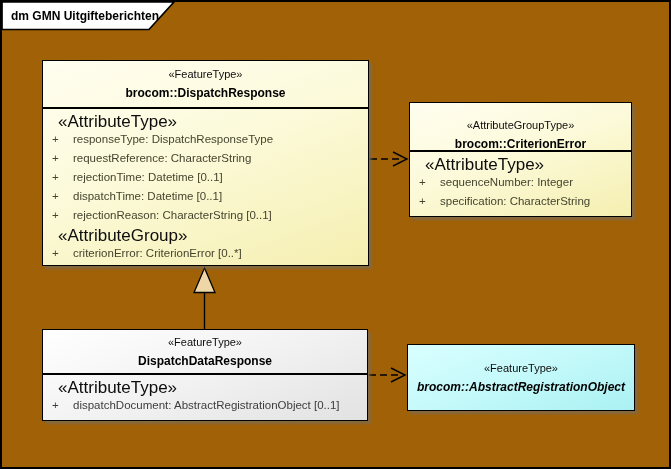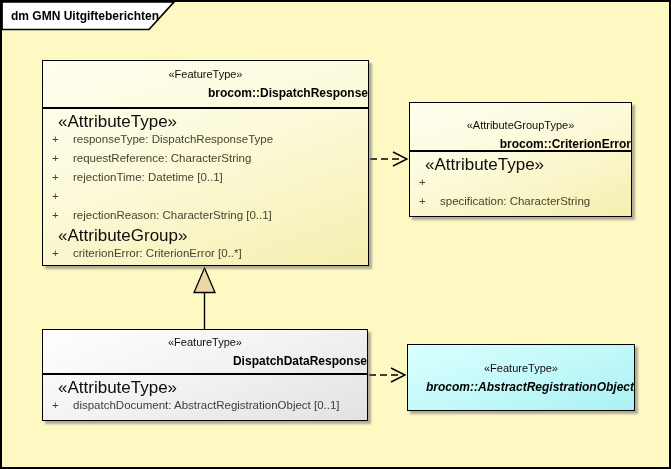--- a/index.html
+++ b/index.html
@@ -1,19 +1,19 @@
 <!DOCTYPE html>
 <html><head>
 <meta charset="utf-8">
 <style>
   html,body{margin:0;padding:0;background:#fff;}
   .canvas{
     position:relative;
     width:671px;height:469px;
-    background:#fef9c3;
+    background:#a16207;
     border:2px solid #000;
     box-sizing:border-box;
     font-family:"Liberation Sans", sans-serif;
     overflow:hidden;
   }
   .connector-layer{position:absolute;left:0;top:0;width:671px;height:469px;z-index:1;}
   .frame-tab-text{
     position:absolute;left:9px;top:7px;z-index:2;
     font-size:12px;font-weight:bold;color:#000;white-space:nowrap;
   }
@@ -26,21 +26,21 @@
   }
   .fill-yellow{background:linear-gradient(160deg,#FFFEF0 0%,#FCFADA 45%,#F5EFB0 100%);}
   .fill-gray{background:linear-gradient(160deg,#FFFFFF 0%,#F2F2F2 50%,#E2E2E2 100%);}
   .fill-cyan{background:linear-gradient(160deg,#D9FFFF 0%,#C4F9FA 50%,#AAF1F3 100%);}
   .box-header{
     text-align:center;
     border-bottom:2px solid #000;
     box-sizing:border-box;
   }
   .stereo{font-size:11px;color:#0d0d0d;line-height:13px;}
-  .class-name{font-size:12px;font-weight:bold;color:#000;margin-top:5px;line-height:14px;text-align:right;}
+  .class-name{font-size:12px;font-weight:bold;color:#000;margin-top:5px;line-height:14px;}
   .class-name.italic{font-style:italic;}
   .box-body{padding:4px 3px 0 8px;}
   .sec-heading{font-size:17px;color:#0d0d0d;line-height:17px;margin-left:7px;}
   .sec-heading.gap{margin-top:2px;}
   .attr-row{display:flex;font-size:11.5px;line-height:19px;color:#45452F;}
   .attr-row .vis{width:21px;flex:0 0 21px;padding-left:1px;}
   .gray-text .attr-row{color:#3D3D3D;}
   .hdr-pad7{padding-top:7px;height:48px;}
   .hdr-pad7b{padding-top:16px;height:49px;}
   .hdr-pad5{padding-top:6px;height:45px;}
@@ -81,20 +81,21 @@
       <div class="attr-row">
         <span class="vis">+</span>
         <span>requestReference: CharacterString</span>
       </div>
       <div class="attr-row">
         <span class="vis">+</span>
         <span>rejectionTime: Datetime [0..1]</span>
       </div>
       <div class="attr-row">
         <span class="vis">+</span>
+        <span>dispatchTime: Datetime [0..1]</span>
       </div>
       <div class="attr-row">
         <span class="vis">+</span>
         <span>rejectionReason: CharacterString [0..1]</span>
       </div>
       <div class="sec-heading gap">«AttributeGroup»</div>
       <div class="attr-row">
         <span class="vis">+</span>
         <span>criterionError: CriterionError [0..*]</span>
       </div>
@@ -103,20 +104,21 @@
 
   <div class="uml-box fill-yellow" style="left:407px;top:100px;width:223px;height:115px;">
     <div class="box-header hdr-pad7b">
       <div class="stereo">«AttributeGroupType»</div>
       <div class="class-name">brocom::CriterionError</div>
     </div>
     <div class="box-body">
       <div class="sec-heading">«AttributeType»</div>
       <div class="attr-row">
         <span class="vis">+</span>
+        <span>sequenceNumber: Integer</span>
       </div>
       <div class="attr-row">
         <span class="vis">+</span>
         <span>specification: CharacterString</span>
       </div>
     </div>
   </div>
 
   <div class="uml-box fill-gray gray-text" style="left:40px;top:327px;width:326px;height:92px;">
     <div class="box-header hdr-pad5">

